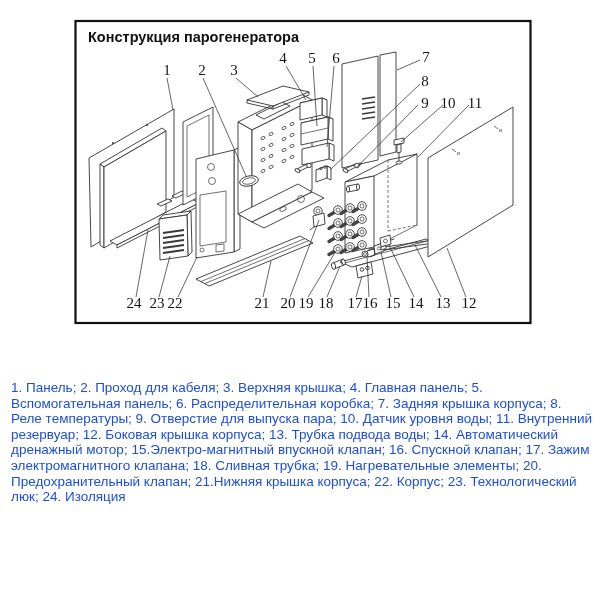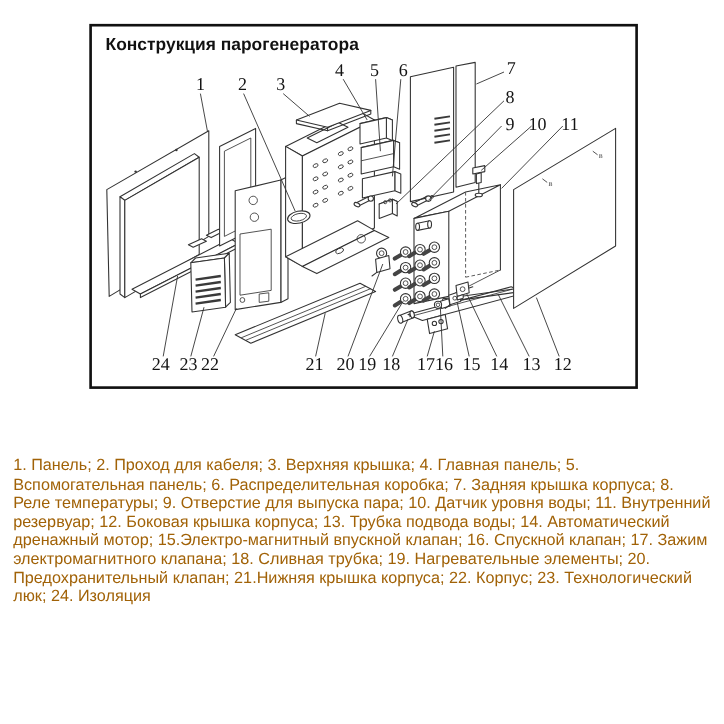--- a/index.html
+++ b/index.html
@@ -1,20 +1,20 @@
 <!DOCTYPE html>
 <html><head>
 <meta charset="utf-8">
 <style>
   html,body{margin:0;padding:0;background:#ffffff;}
   body{width:603px;height:603px;font-family:"Liberation Sans",sans-serif;}
   .page{position:relative;width:603px;height:603px;background:#fff;overflow:hidden;}
   .fig-svg{position:absolute;top:0;left:0;}
   .caption{position:absolute;left:11px;top:380px;width:582px;margin:0;
-           font-size:13.5px;line-height:15.6px;color:#a16207;
+           font-size:13.5px;line-height:15.6px;color:#1d4ed8;
            font-family:"Liberation Sans",sans-serif;}
   
   .ln{stroke:#333;stroke-width:.9;fill:none;stroke-linejoin:round;stroke-linecap:round;}
   .fc{stroke:#333;stroke-width:.9;fill:#fff;stroke-linejoin:round;}
   .thin{stroke:#333;stroke-width:.7;fill:none;}
   .dash{stroke:#555;stroke-width:.8;fill:none;stroke-dasharray:3 2;}
   .slat{stroke:#3a3a3a;stroke-width:2;}
   .grille{stroke:#3a3a3a;stroke-width:1.6;}
   .stub{stroke:#444;stroke-width:3.4;stroke-linecap:round;}
   .leader{stroke:#333;stroke-width:.75;}

